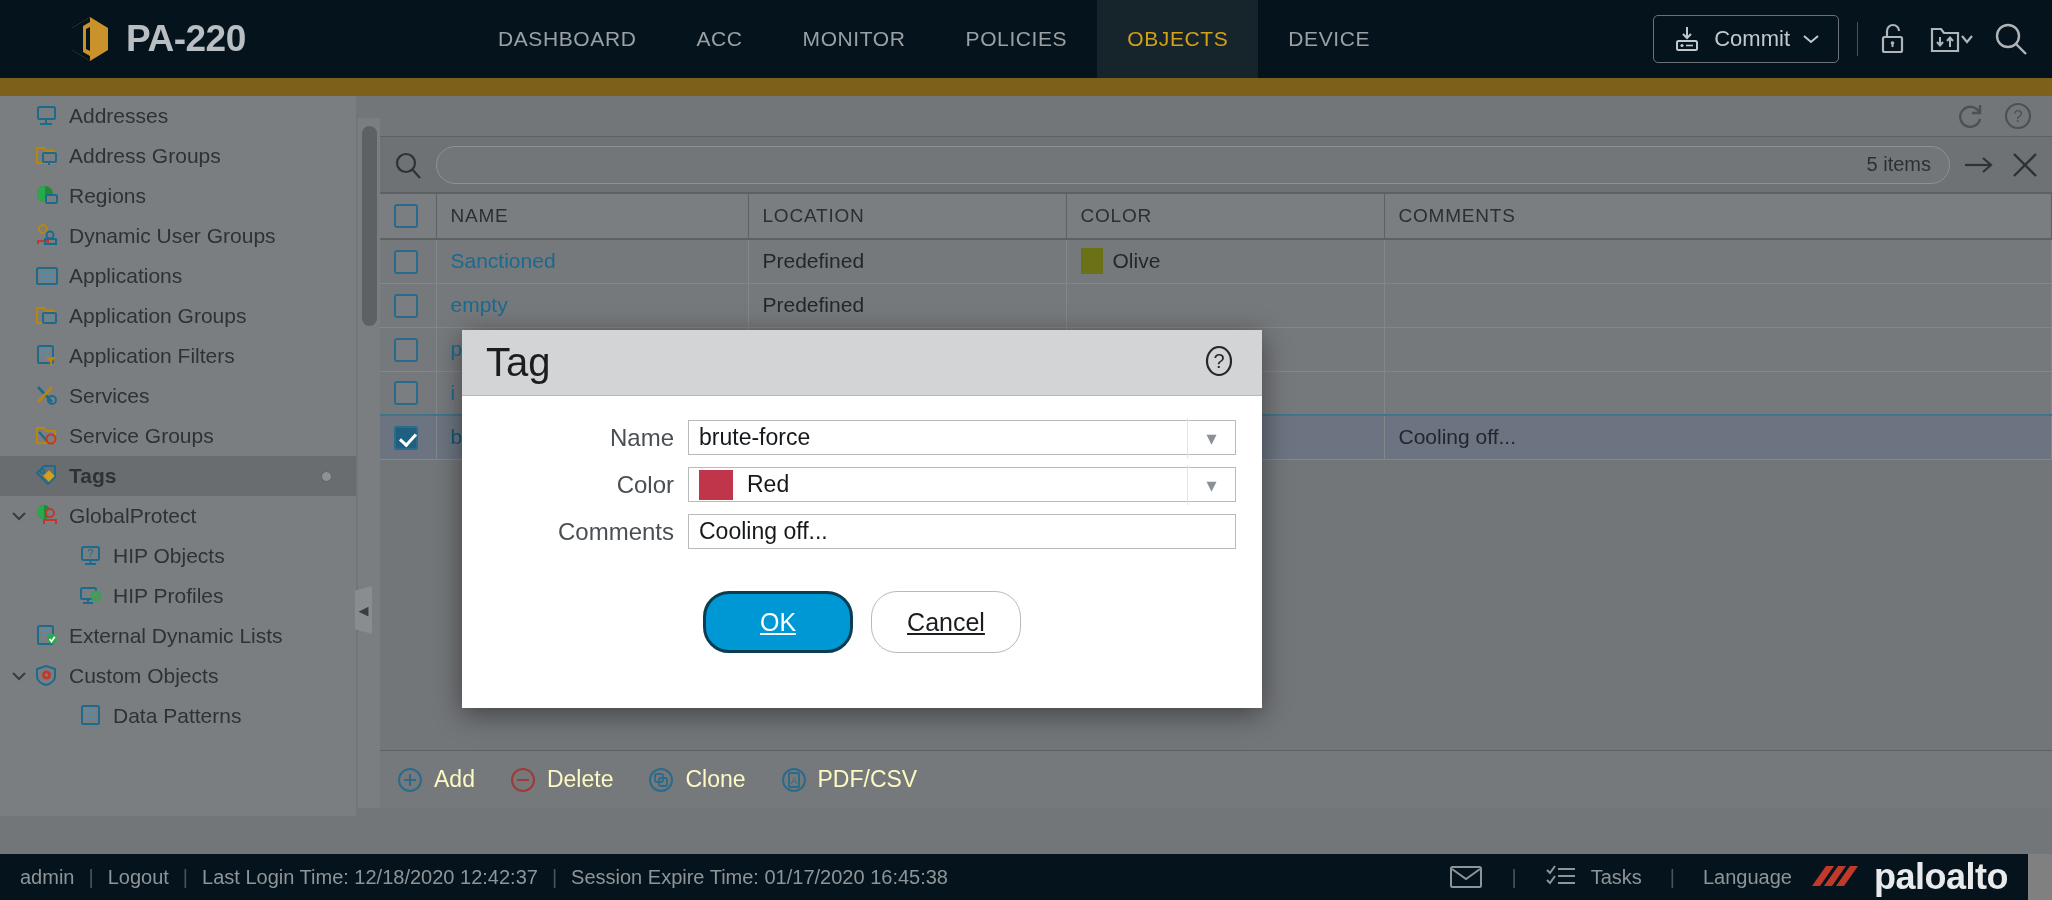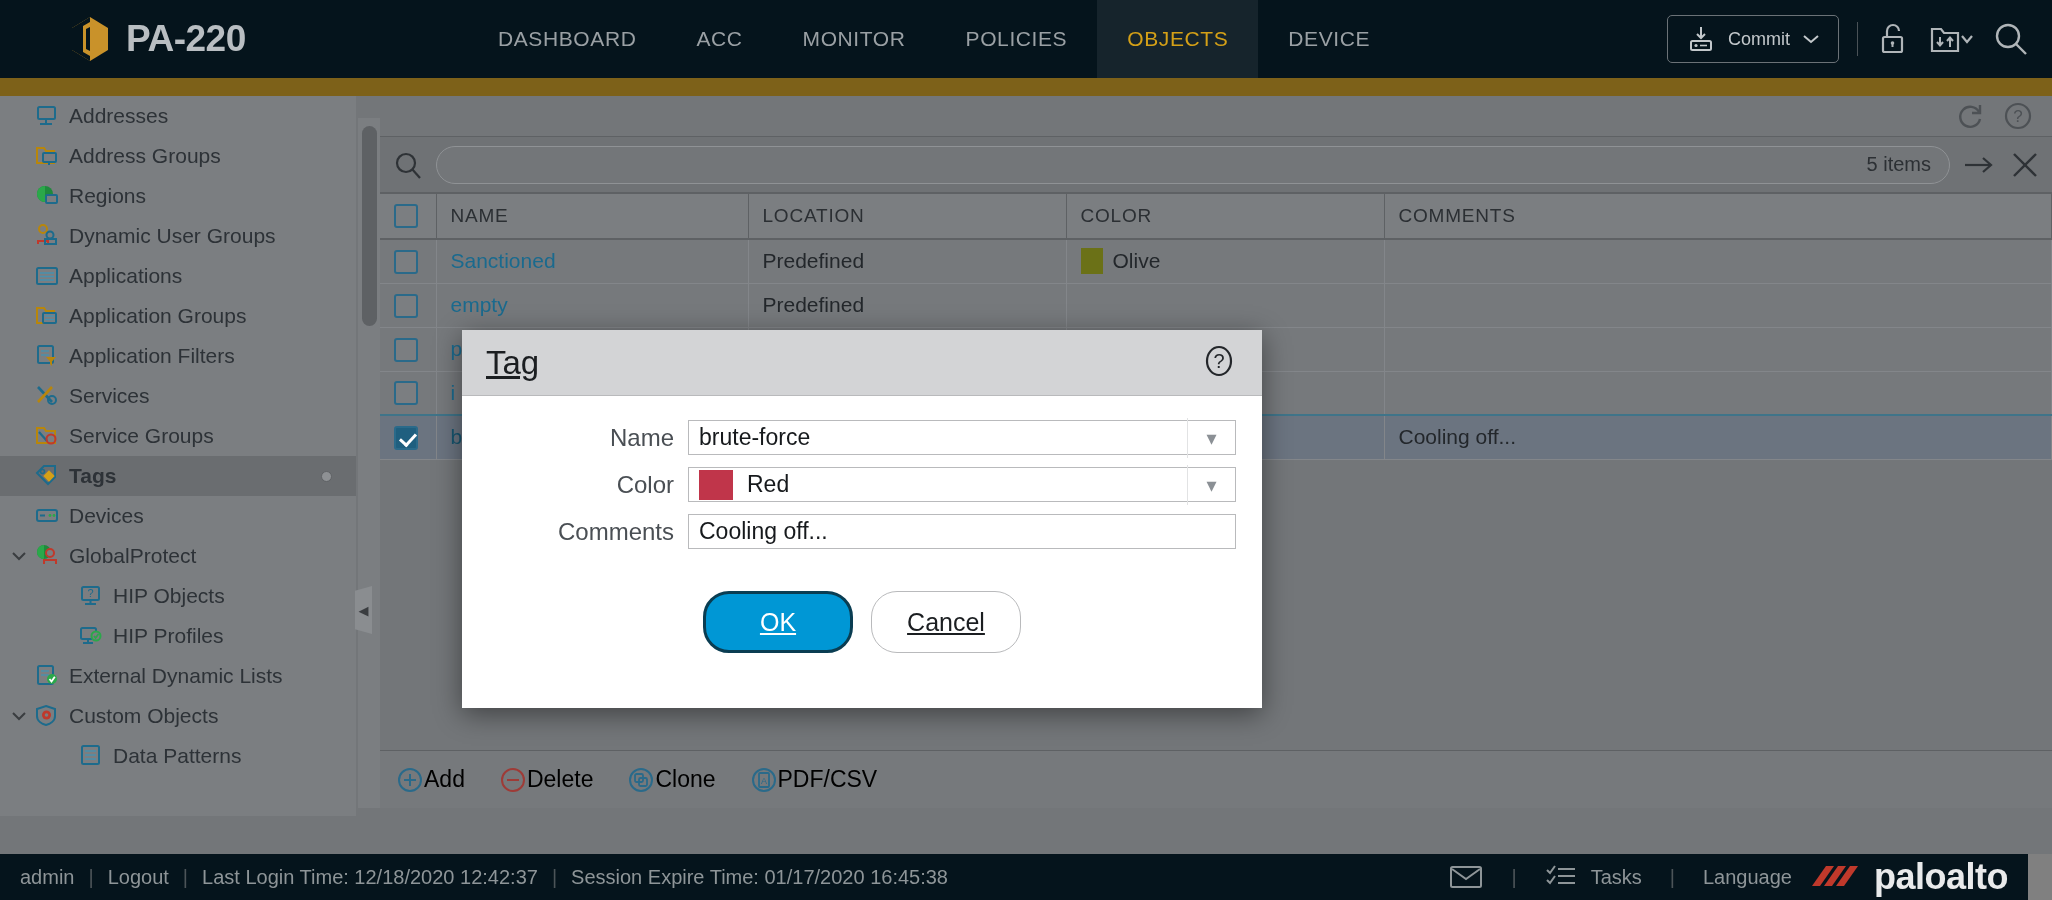--- a/index.html
+++ b/index.html
@@ -22,21 +22,21 @@
   .navitems{ display:flex; align-items:stretch; height:78px; }
   .navitem{
     display:flex; align-items:center; padding:0 30px; height:78px;
     color:#9aa0a4; font-size:21px; letter-spacing:0.6px; cursor:pointer;
   }
   .navitem.active{ color:#d4a017; background:#16242c; }
   .topright{ margin-left:auto; display:flex; align-items:center; padding-right:22px; gap:18px;}
   .commit-btn{
     display:flex; align-items:center; gap:12px;
     border:1px solid #6b7277; border-radius:5px;
-    padding:9px 18px; color:#c3c8cb; font-size:18px; cursor:pointer;text-align:center;
+    padding:9px 18px; color:#c3c8cb; font-size:22px; cursor:pointer;text-align:center;
   }
   .vsep{ width:1px; height:34px; background:#4a5257; }
   .ticon{ cursor:pointer; display:flex; align-items:center; }
 
   
   .goldbar{ position:absolute; left:0; top:78px; width:2052px; height:18px; background:#7d6119; }
 
   
   .body-area{ position:absolute; left:0; top:96px; width:2052px; height:758px; background:#737679; }
 
@@ -108,21 +108,21 @@
     border:solid #fff; border-width:0 3px 3px 0; transform:rotate(42deg);
   }
   .swatch{ width:22px; height:26px; display:inline-block; vertical-align:-6px; margin-right:10px;}
 
   
   .btmbar{
     position:absolute; left:380px; bottom:46px; right:0; height:58px;
     background:#76797c; border-top:1px solid #5e6164;
     display:flex; align-items:center; gap:34px; padding-left:16px;
   }
-  .tb-btn{ display:flex; align-items:center; gap:0; font-size:23px; color:#000000; cursor:pointer;}
+  .tb-btn{ display:flex; align-items:center; gap:10px; font-size:23px; color:#fef9c3; cursor:pointer;}
 
   
   .footer{
     position:absolute; left:0; bottom:0; width:2028px; height:46px;
     background:#05141c; display:flex; align-items:center; padding:16px 20px;
     color:#8e9598; font-size:20px;
   }
   .fsep{ margin:0 14px; color:#4c5458; }
   .footer-right{ margin-left:auto; display:flex; align-items:center; gap:14px;}
   .pa-logo-text{ color:#e9eaeb; font-size:36px; font-weight:bold; letter-spacing:-0.5px;}
@@ -131,21 +131,21 @@
   .overlay{ position:absolute; left:0; top:0; width:2052px; height:900px; pointer-events:none; }
   .dialog{
     position:absolute; left:462px; top:330px; width:800px; height:378px;
     background:#fff; box-shadow:0 6px 26px rgba(0,0,0,.45);
     display:flex; flex-direction:column; pointer-events:auto;
   }
   .dlg-head{
     height:66px; background:#d3d4d6; display:flex; align-items:center;
     padding:0 24px; border-bottom:1px solid #b9babc;
   }
-  .dlg-title{ font-size:33px; color:#1b1e21;text-decoration:underline; }
+  .dlg-title{ font-size:40px; color:#1b1e21; }
   .dlg-help{ margin-left:auto; cursor:pointer; }
   .dlg-body{ padding:24px 26px 0 26px; }
   .frow{ display:flex; align-items:center; margin-bottom:12px; }
   .flabel{ width:200px; text-align:right; padding-right:14px; font-size:24px; color:#4a4f54;}
   .fctrl{
     flex:1; height:35px; border:1px solid #b9babc; background:#fff;
     display:flex; align-items:center; padding:0 0 0 10px; font-size:23px; color:#16191c;
   }
   .fctrl .chev{
     margin-left:auto; width:48px; height:40px; display:flex; align-items:center; justify-content:center;
@@ -319,29 +319,20 @@
       <div class="sb-item sel">
         <svg class="sb-ic" viewBox="0 0 26 26">
           <path d="M3 10 L10 3 L21 3 L21 14 L14 21 Z" stroke="#1d6b8c" stroke-width="2" fill="none"></path>
           <circle cx="8.5" cy="8.5" r="2" stroke="#1d6b8c" stroke-width="1.6" fill="none"></circle>
           <rect x="11" y="9" width="8" height="8" transform="rotate(45 15 13)" fill="#d4a017"></rect>
         </svg>
         <span>Tags</span>
         <i class="sel-dot"></i>
       </div>
 
-      <div class="sb-item">
-        <svg class="sb-ic" viewBox="0 0 26 26">
-          <rect x="3" y="7" width="20" height="11" rx="2" stroke="#1d6b8c" stroke-width="2" fill="none"></rect>
-          <circle cx="16" cy="12.5" r="1.4" fill="#2ba84a"></circle>
-          <circle cx="20" cy="12.5" r="1.4" fill="#2ba84a"></circle>
-          <line x1="6" y1="12.5" x2="11" y2="12.5" stroke="#1d6b8c" stroke-width="2"></line>
-        </svg>
-        <span>Devices</span>
-      </div>
 
       <div class="sb-item">
         <svg class="caret" width="22" height="22" viewBox="0 0 22 22">
           <path d="M5 8 L11 14 L17 8" stroke="#3a3d40" stroke-width="2" fill="none"></path>
         </svg>
         <svg class="sb-ic" viewBox="0 0 26 26">
           <circle cx="10" cy="9" r="7" fill="#1f8a3c"></circle>
           <path d="M10 2 A7 7 0 0 0 10 16" fill="#2ba84a"></path>
           <circle cx="16" cy="10" r="4" stroke="#c0392b" stroke-width="2" fill="#7b7e81"></circle>
           <path d="M10 21 L10 17 L22 17 L22 21" stroke="#c0392b" stroke-width="2" fill="none"></path>

